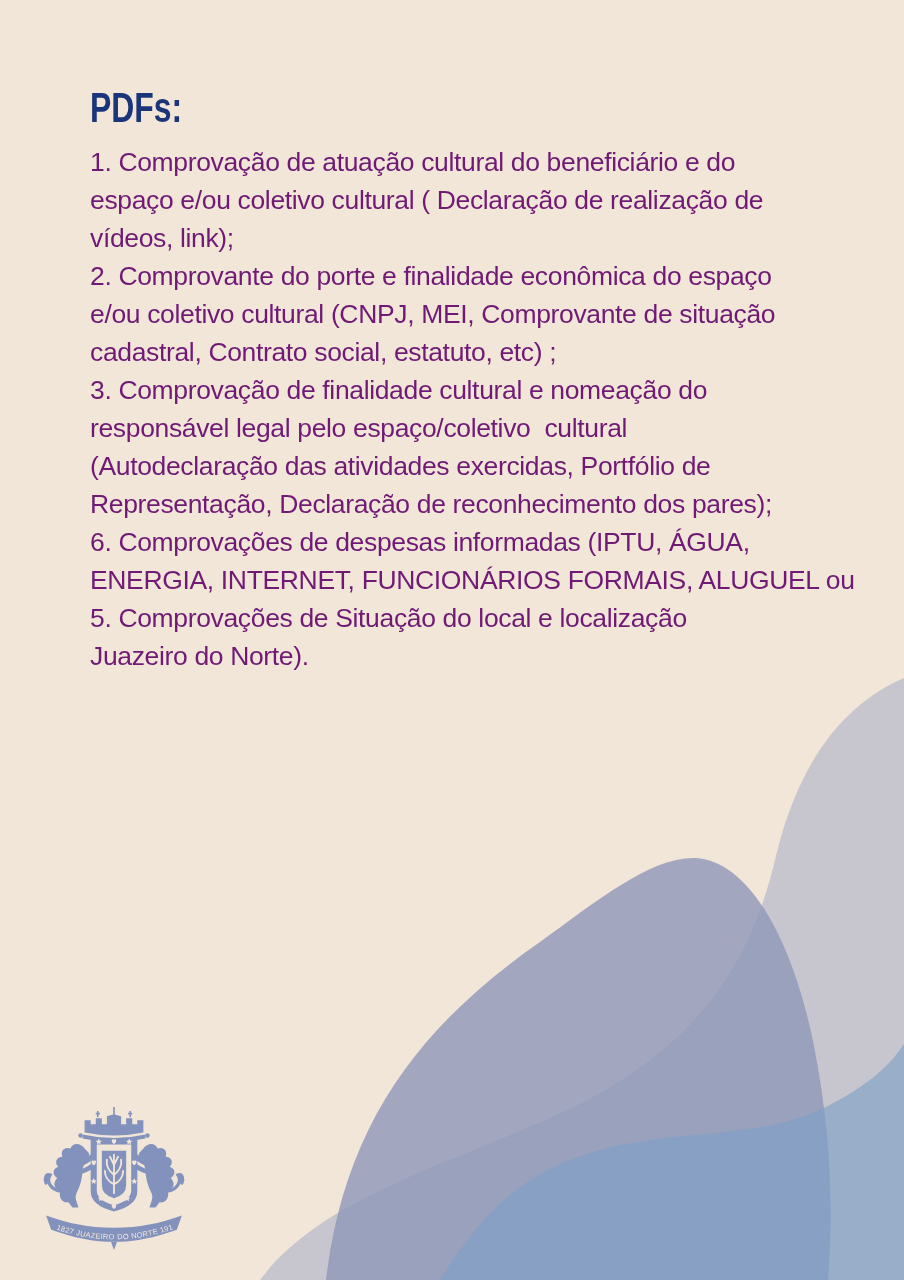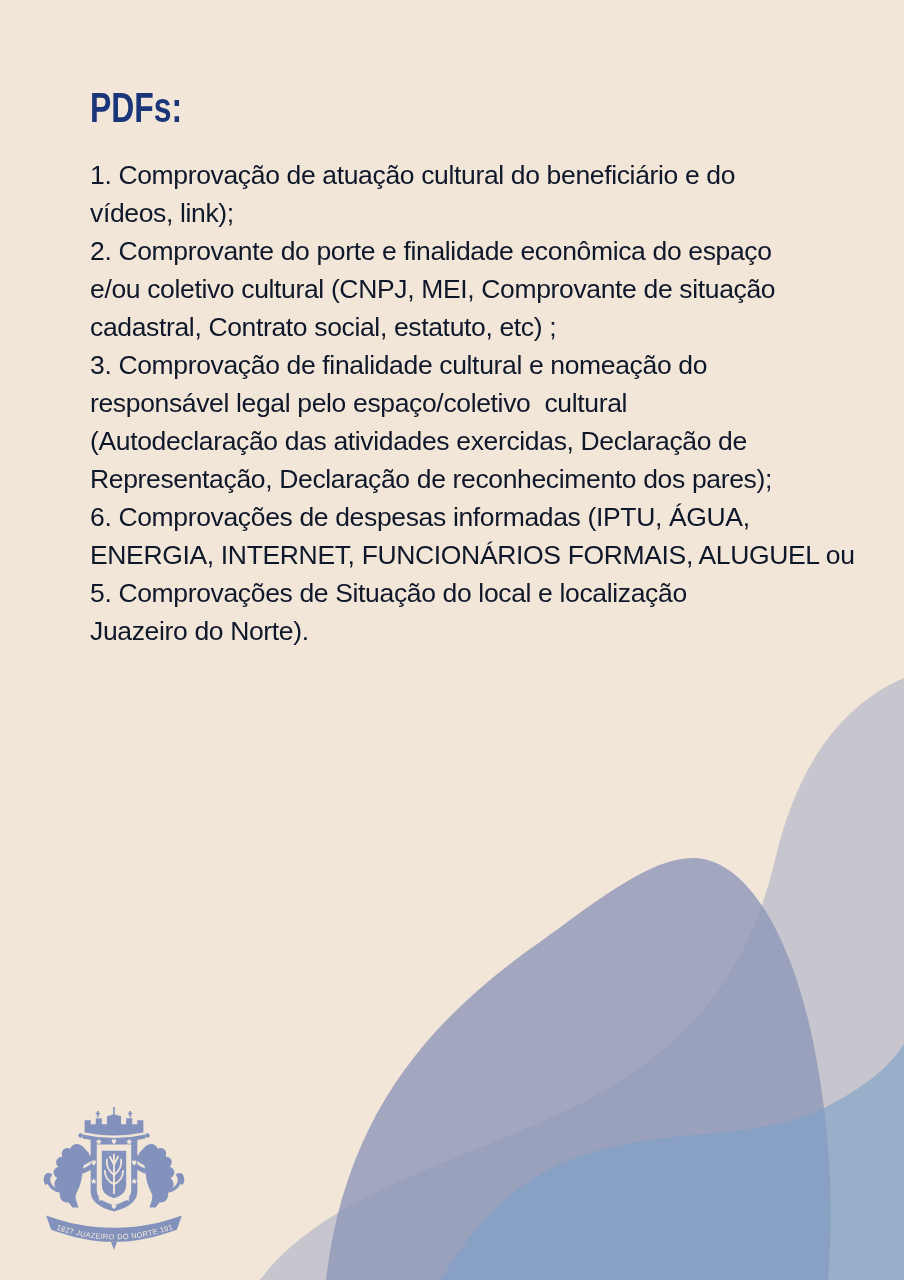--- a/index.html
+++ b/index.html
@@ -11,23 +11,23 @@
     font-family:"Liberation Sans",sans-serif;
   }
   .waves{position:absolute;left:0;top:0;width:904px;height:1280px;}
   .title{
     position:absolute;left:90px;top:84px;
     font-size:42px;font-weight:700;color:#1a357a;
     transform:scaleX(0.76);transform-origin:0 50%;
     white-space:pre;
   }
   .textblock{
-    position:absolute;left:90px;top:156px;
+    position:absolute;left:90px;top:143px;
     width:760px;
-    color:#0f172a;
+    color:#701a75;
     font-size:26.5px;line-height:38px;
     letter-spacing:-0.35px;
   }
   .item{margin:0;padding:0;}
   .line{white-space:pre;}
   .crest{position:absolute;left:38px;top:1104px;width:152px;height:148px;}
 </style>
 </head>
 <body>
 
@@ -37,31 +37,32 @@
     <path d="M904 678 C848 702 800 756 776 856 C752 958 706 1032 602 1092 C488 1156 330 1186 260 1280 L904 1280 Z" fill="#c7c5cd"></path>
     <path d="M326 1280 C344 1128 416 1028 540 942 C598 900 652 856 696 858 C752 862 794 946 814 1046 C830 1128 834 1204 828 1280 Z" fill="#9099ba" fill-opacity="0.82"></path>
     <path d="M440 1280 C480 1216 520 1172 600 1150 C680 1128 762 1140 828 1106 C874 1082 892 1062 904 1044 L904 1280 Z" fill="#7d9fc7" fill-opacity="0.62"></path>
   </svg>
 
   <div class="title">PDFs:</div>
 
   <div class="textblock">
     <div class="item">
       <div class="line">1. Comprovação de atuação cultural do beneficiário e do</div>
+      <div class="line">espaço e/ou coletivo cultural ( Declaração de realização de</div>
       <div class="line">vídeos, link);</div>
     </div>
     <div class="item">
       <div class="line">2. Comprovante do porte e finalidade econômica do espaço</div>
       <div class="line">e/ou coletivo cultural (CNPJ, MEI, Comprovante de situação</div>
       <div class="line">cadastral, Contrato social, estatuto, etc) ;</div>
     </div>
     <div class="item">
       <div class="line">3. Comprovação de finalidade cultural e nomeação do</div>
       <div class="line">responsável legal pelo espaço/coletivo  cultural</div>
-      <div class="line">(Autodeclaração das atividades exercidas, Declaração de</div>
+      <div class="line">(Autodeclaração das atividades exercidas, Portfólio de</div>
       <div class="line">Representação, Declaração de reconhecimento dos pares);</div>
     </div>
     <div class="item">
       <div class="line">6. Comprovações de despesas informadas (IPTU, ÁGUA,</div>
       <div class="line">ENERGIA, INTERNET, FUNCIONÁRIOS FORMAIS, ALUGUEL ou</div>
     </div>
     <div class="item">
       <div class="line">5. Comprovações de Situação do local e localização</div>
       <div class="line">Juazeiro do Norte).</div>
     </div>

